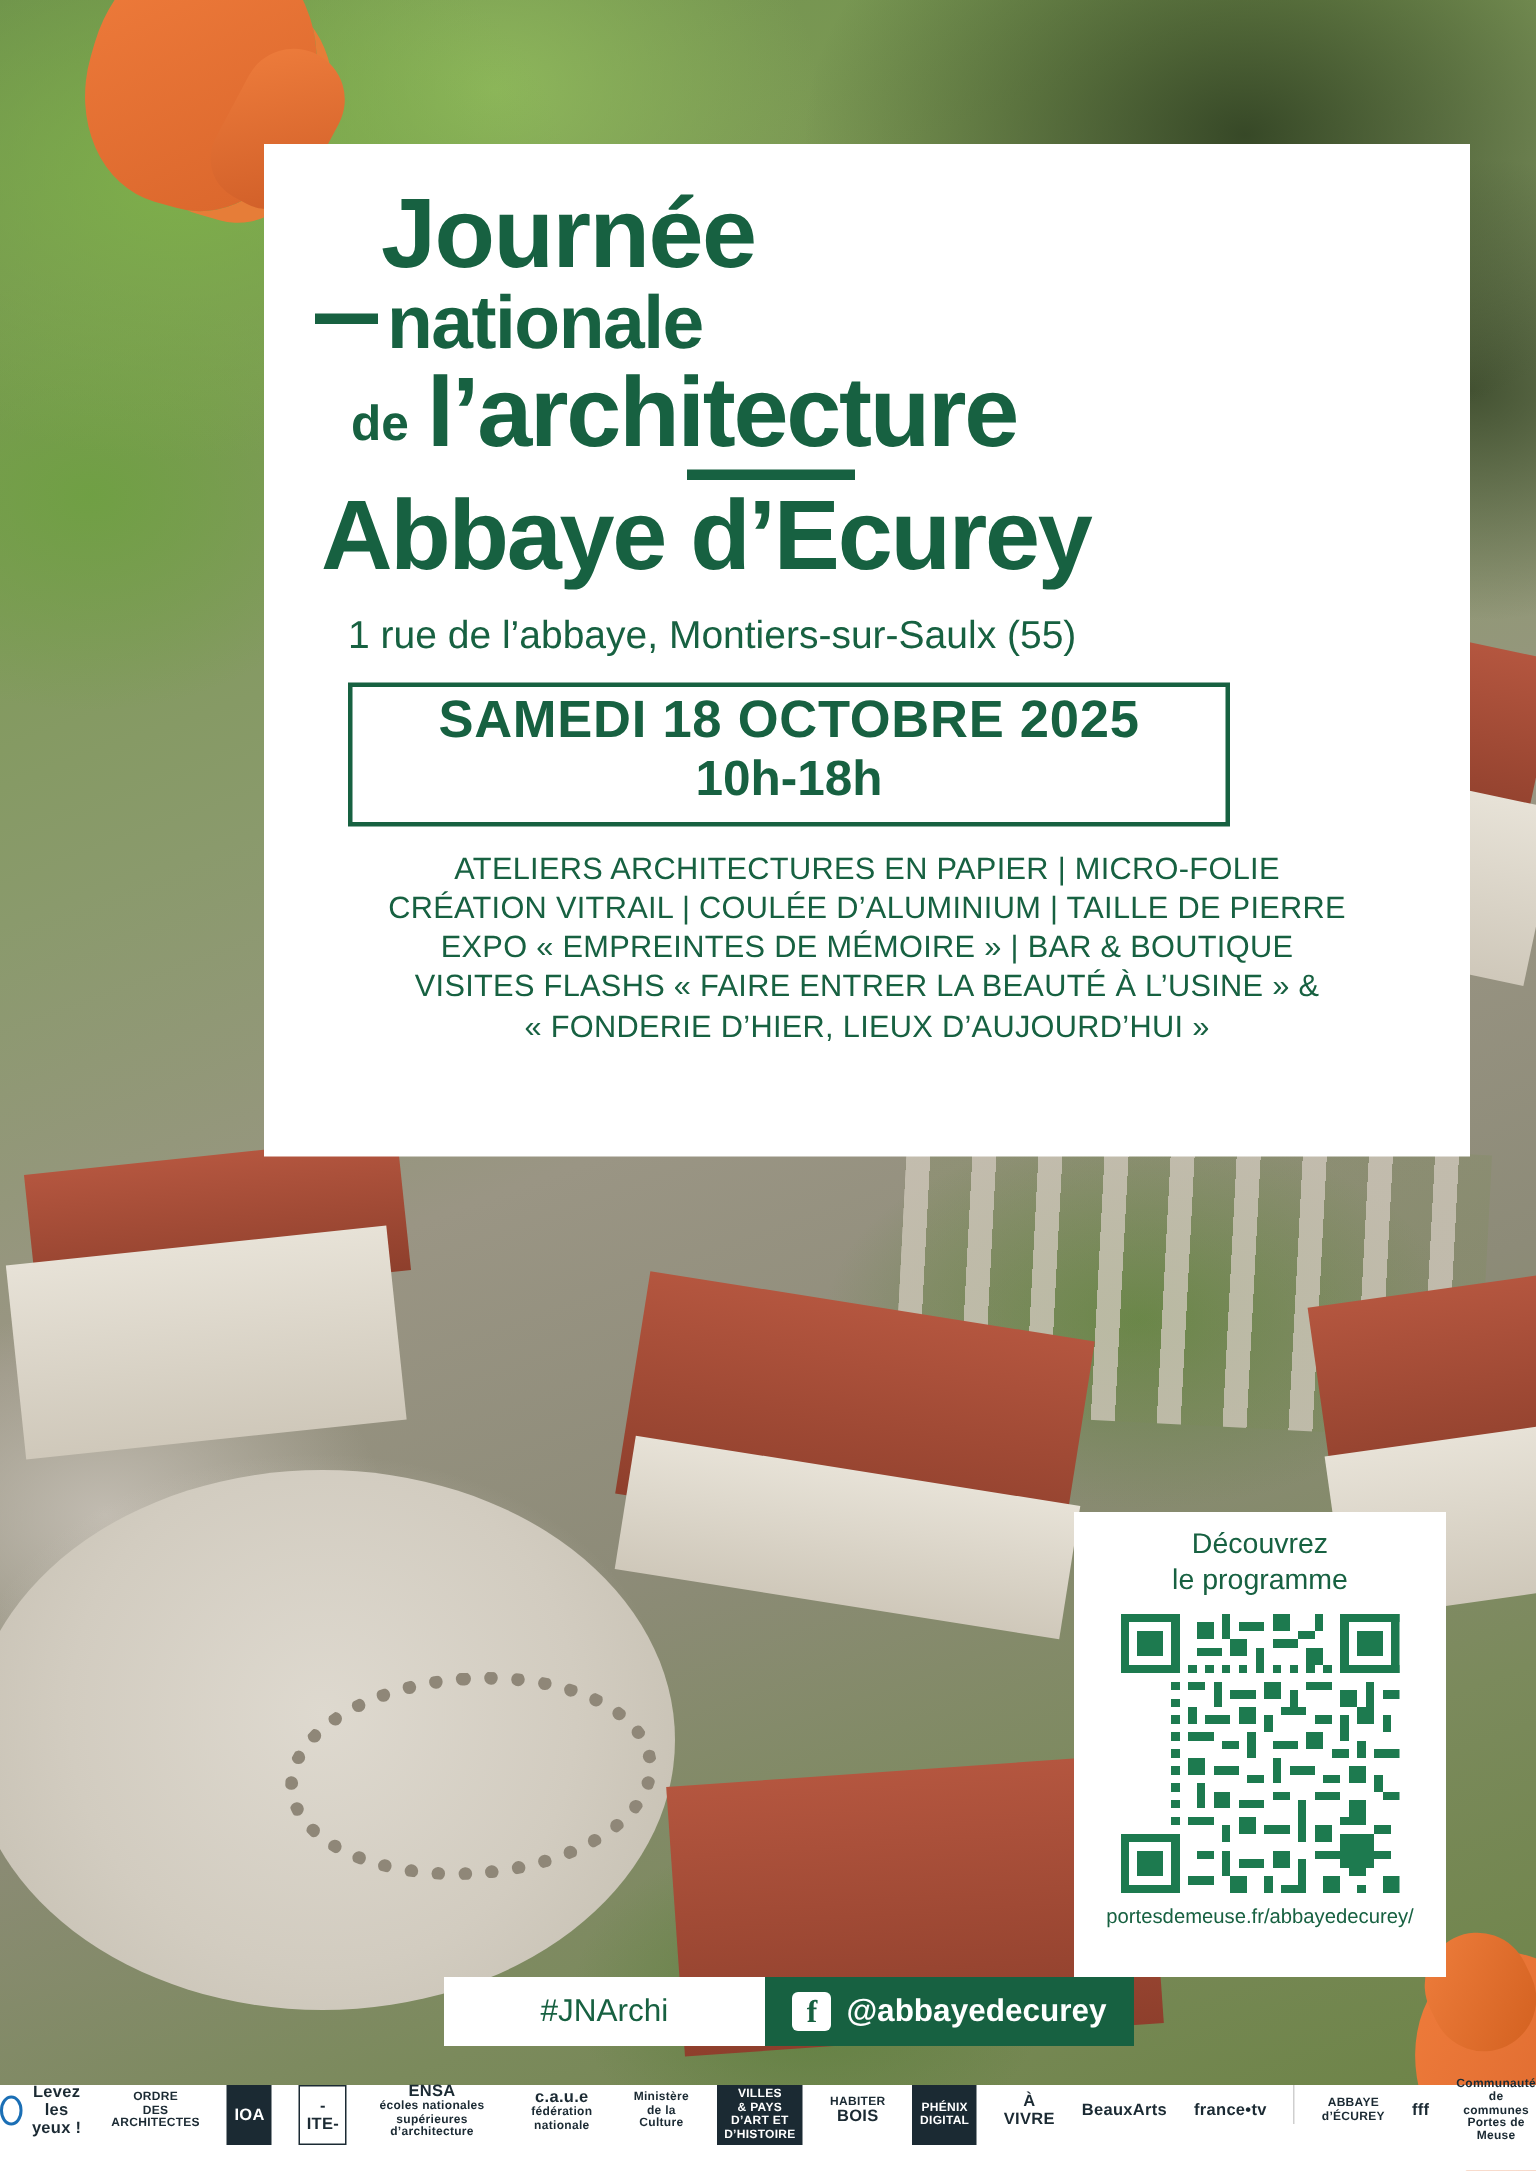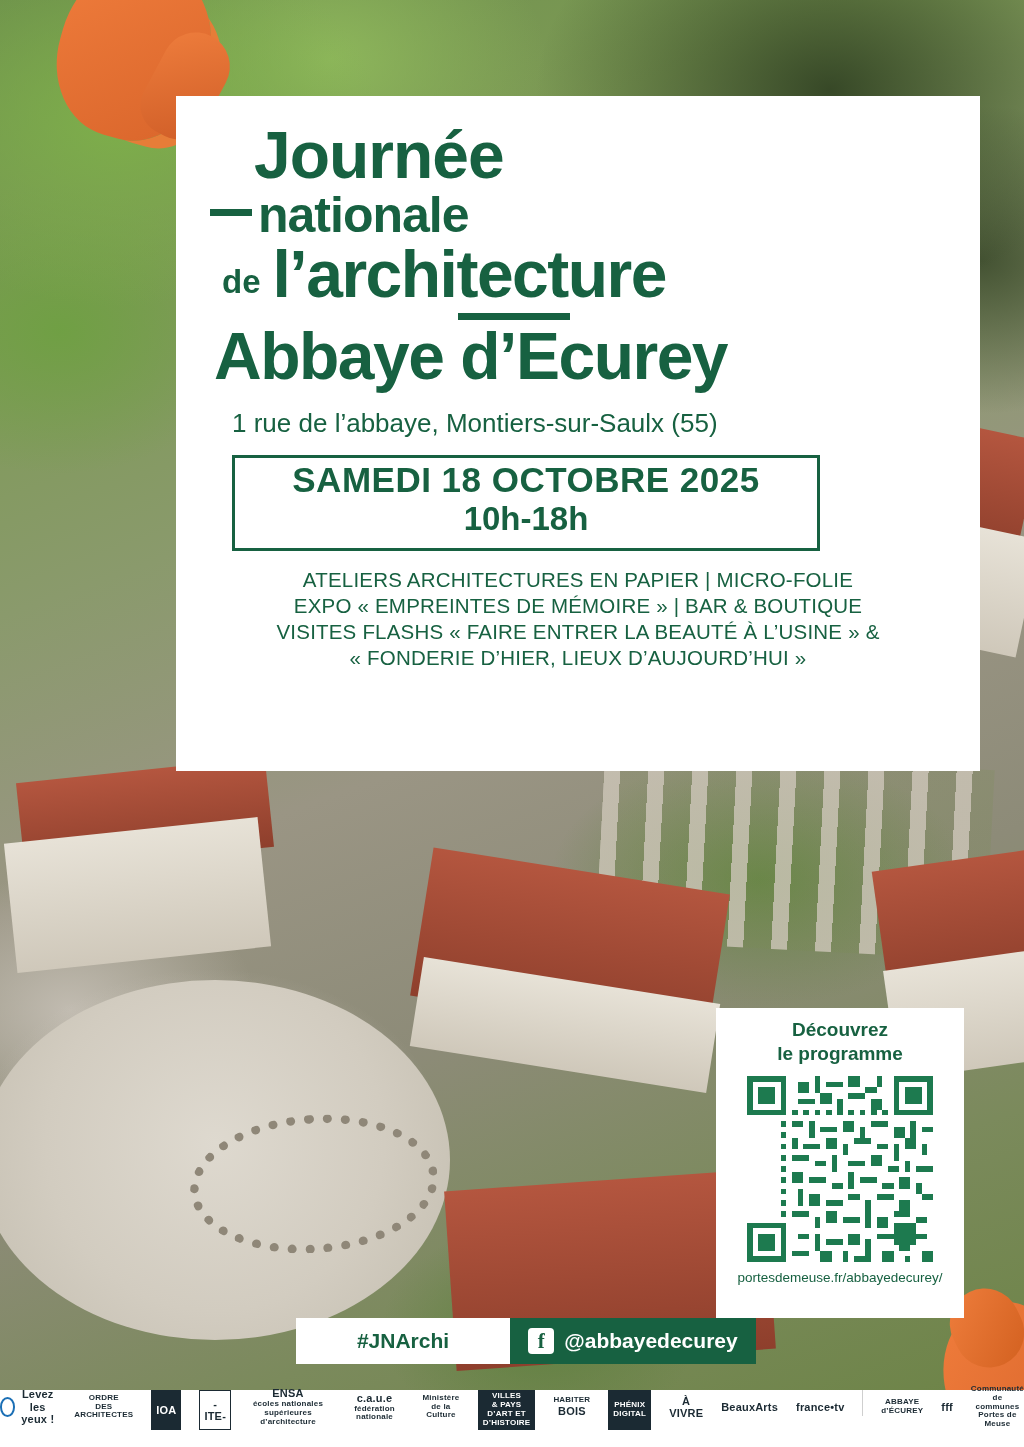--- a/index.html
+++ b/index.html
@@ -162,21 +162,21 @@
   .t-nationale {
     font-size: 50px;
     font-weight: bold;
     letter-spacing: -1px;
     line-height: 1.03;
   }
   .t-de {
     font-size: 33px;
     font-weight: bold;
     margin-right: 12px;
-    margin-left: 12px;
+    margin-left: 24px;
     position: relative;
     top: -4px;
   }
   .t-archi {
     font-size: 66px;
     font-weight: bold;
     letter-spacing: -1.5px;
     line-height: 1.03;
   }
   .underline2 {
@@ -227,21 +227,21 @@
   .qr-card {
     position: absolute;
     left: 716px; top: 1008px;
     width: 248px; height: 300px;
     background: #ffffff;
     text-align: center;
     padding-top: 10px;
   }
   .qr-title {
     color: #176141;
-    font-weight: bold;
+    font-weight: normal;
     font-size: 19px;
     line-height: 1.25;
   }
   .qr-code {
     width: 186px; height: 186px;
     margin: 10px auto 0 auto;
     position: relative;
   }
   .qr-url {
     color: #176141;
@@ -254,21 +254,21 @@
     position: absolute;
     left: 296px; top: 1318px;
     width: 460px; height: 46px;
     display: flex;
   }
   .hashtag {
     flex: 1;
     background: #ffffff;
     color: #176141;
     font-size: 21px;
-    font-weight: bold;
+    font-weight: normal;
     display: flex;
     align-items: center;
     justify-content: center;
   }
   .fb {
     flex: 1.15;
     background: #176141;
     color: #ffffff;
     font-size: 21px;
     font-weight: bold;
@@ -373,20 +373,21 @@
 
     <div class="address">1 rue de l’abbaye, Montiers-sur-Saulx (55)</div>
 
     <div class="datebox">
       <div class="date-line">SAMEDI 18 OCTOBRE 2025</div>
       <div class="hours-line">10h-18h</div>
     </div>
 
     <div class="activities">
       <div>ATELIERS ARCHITECTURES EN PAPIER | MICRO-FOLIE</div>
+      <div>CRÉATION VITRAIL | COULÉE D’ALUMINIUM | TAILLE DE PIERRE</div>
       <div>EXPO « EMPREINTES DE MÉMOIRE » | BAR &amp; BOUTIQUE</div>
       <div>VISITES FLASHS « FAIRE ENTRER LA BEAUTÉ À L’USINE » &amp;</div>
       <div>« FONDERIE D’HIER, LIEUX D’AUJOURD’HUI »</div>
     </div>
   </div>
 
   <div class="qr-card">
     <div class="qr-title">
       <div>Découvrez</div>
       <div>le programme</div>

